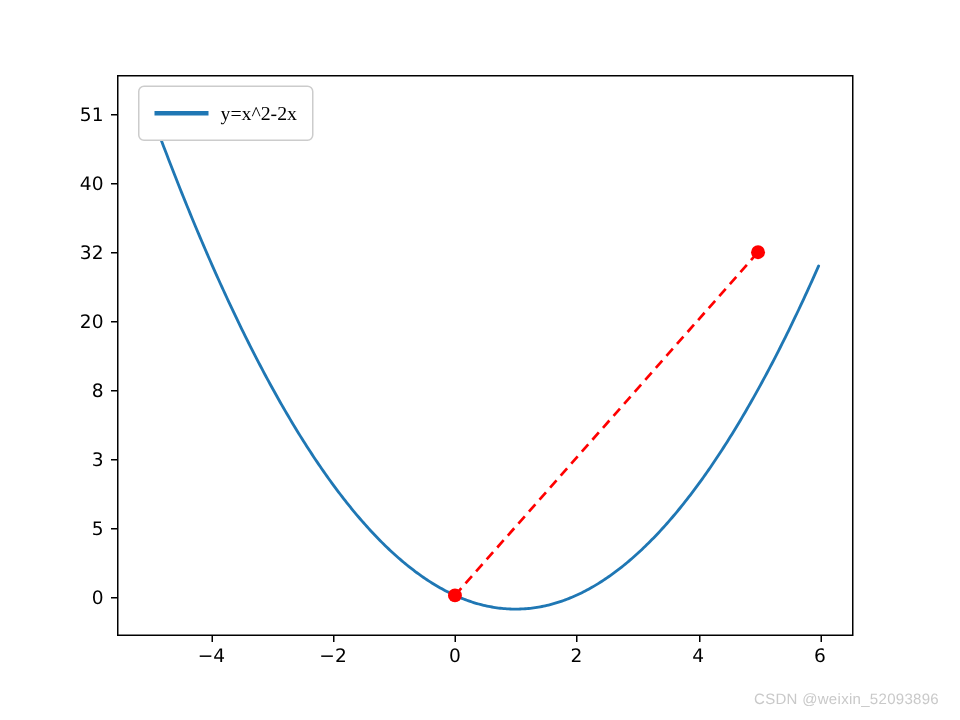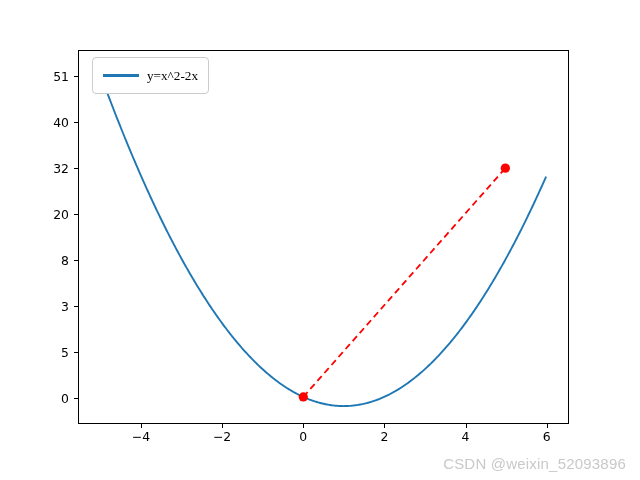--- a/index.html
+++ b/index.html
@@ -46,21 +46,21 @@
   .legend-dot{width:9px;height:9px;border-radius:50%;background:#ff0000;}
   .legend-label{
     font-size:13.2px;color:#000000;white-space:nowrap;
     font-family:Liberation Serif, serif;padding-left:5px;
   }
 
   
   #watermark{
     position:absolute;
     right:14px; bottom:8px;
-    font-size:15px;
+    font-size:10px;
     color:#c9c9c9;
     font-family:"Liberation Sans",sans-serif;
     letter-spacing:0.2px;
     white-space:nowrap;
   }
 </style>
 </head>
 <body>
 
 <div id="figure">

